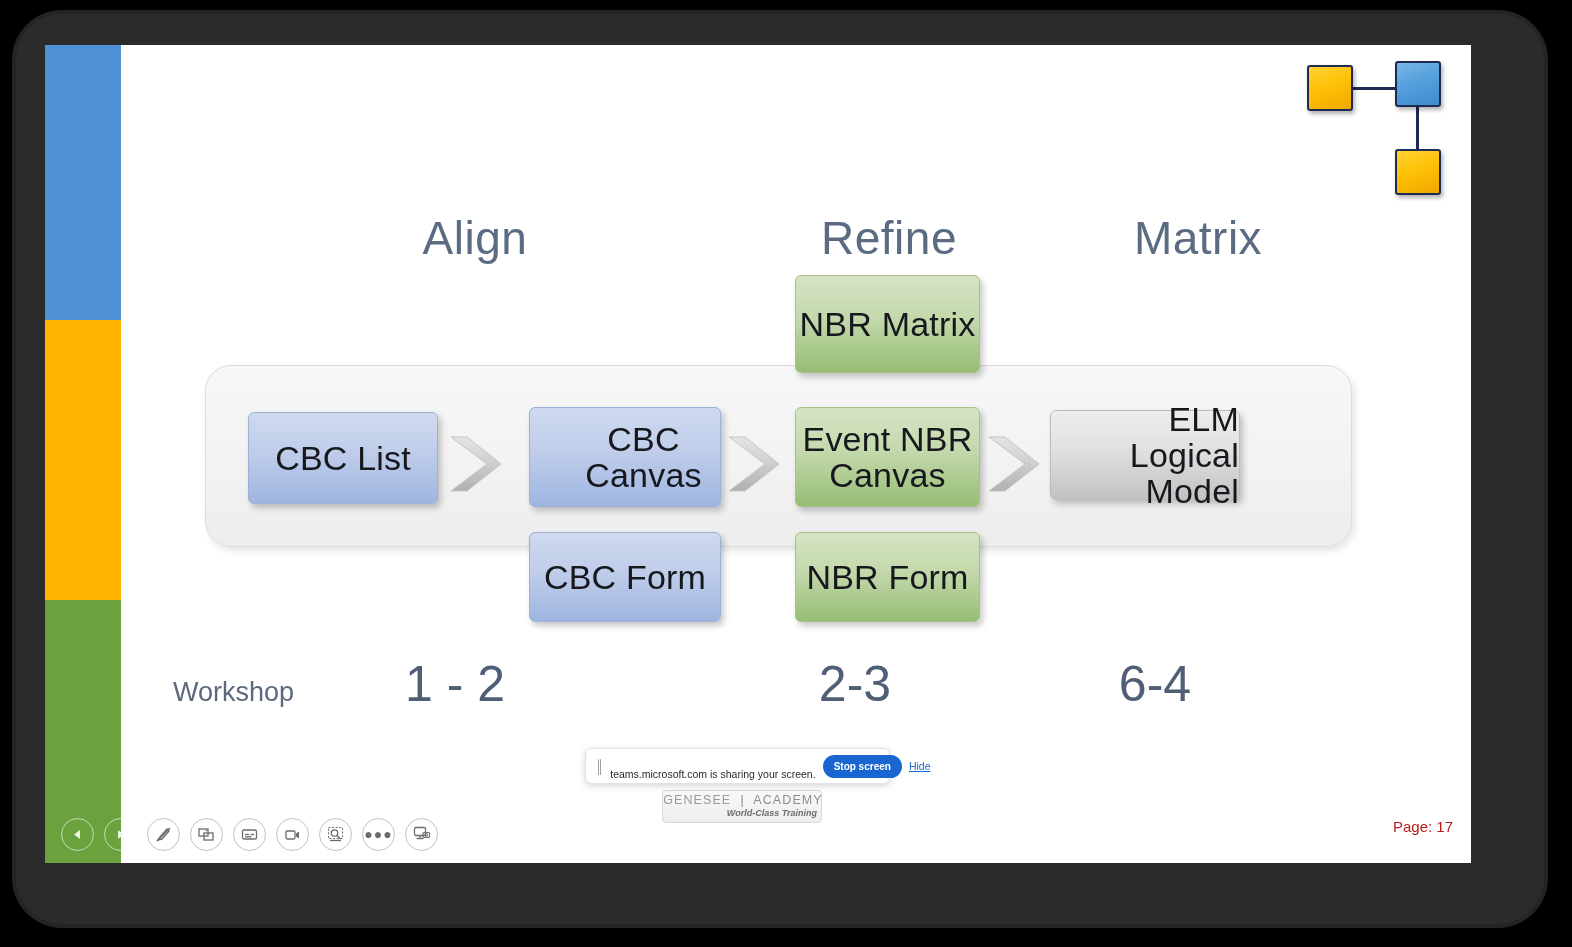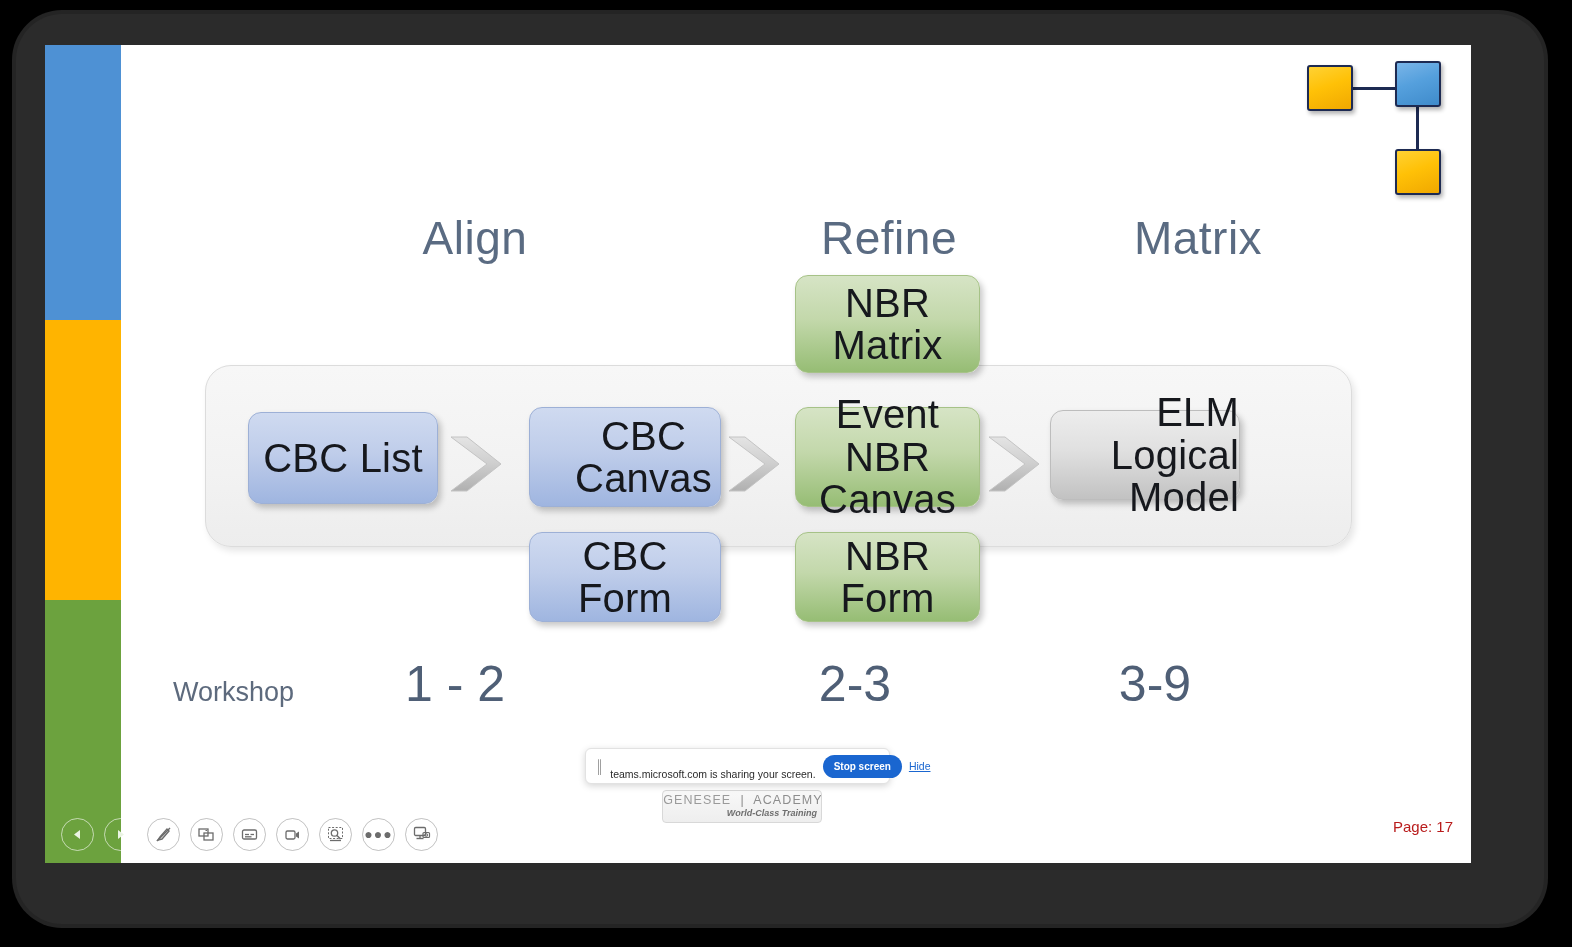--- a/index.html
+++ b/index.html
@@ -106,26 +106,26 @@
     width: 1147px; height: 182px;
     background: linear-gradient(to bottom,#f7f7f7 0%,#f2f2f2 60%,#ededed 100%);
     border: 1px solid #dcdcdc;
     border-radius: 26px;
     box-shadow: 3px 4px 7px rgba(0,0,0,.10);
   }
 
   
   .node {
     position: absolute;
-    border-radius: 13px;
+    border-radius: 6px;
     display: flex;
     align-items: center;
     justify-content: center;
     text-align: center;
-    font-size: 40px;
+    font-size: 34px;
     line-height: 1.06;
     color: #16181d;
     letter-spacing: .2px;
     box-shadow: 3px 4px 6px rgba(0,0,0,.22);
   }
   .node.blue {
     background: linear-gradient(to bottom,#cfdaf0 0%,#bfcdea 45%,#9fb5e0 100%);
     border: 1px solid #9db0d6;
   }
   .node.green {
@@ -338,21 +338,21 @@
         <div class="node blue n-cbc-canvas">CBC<br>Canvas</div>
         <div class="node blue n-cbc-form">CBC Form</div>
         <div class="node green n-nbr-matrix">NBR Matrix</div>
         <div class="node green n-event-nbr">Event NBR<br>Canvas</div>
         <div class="node green n-nbr-form">NBR Form</div>
         <div class="node gray n-elm">ELM Logical<br>Model</div>
 
         <div class="ws-label">Workshop</div>
         <div class="ws-num a">1 - 2</div>
         <div class="ws-num b">2-3</div>
-        <div class="ws-num c">3-9</div>
+        <div class="ws-num c">6-4</div>
 
         <div class="ga-logo">
           <div class="ga-main">
             <span class="g1">GENESEE</span>
             <span>&nbsp;|&nbsp;</span>
             <span>ACADEMY</span>
           </div>
           <div class="ga-sub">World-Class Training</div>
         </div>
 

